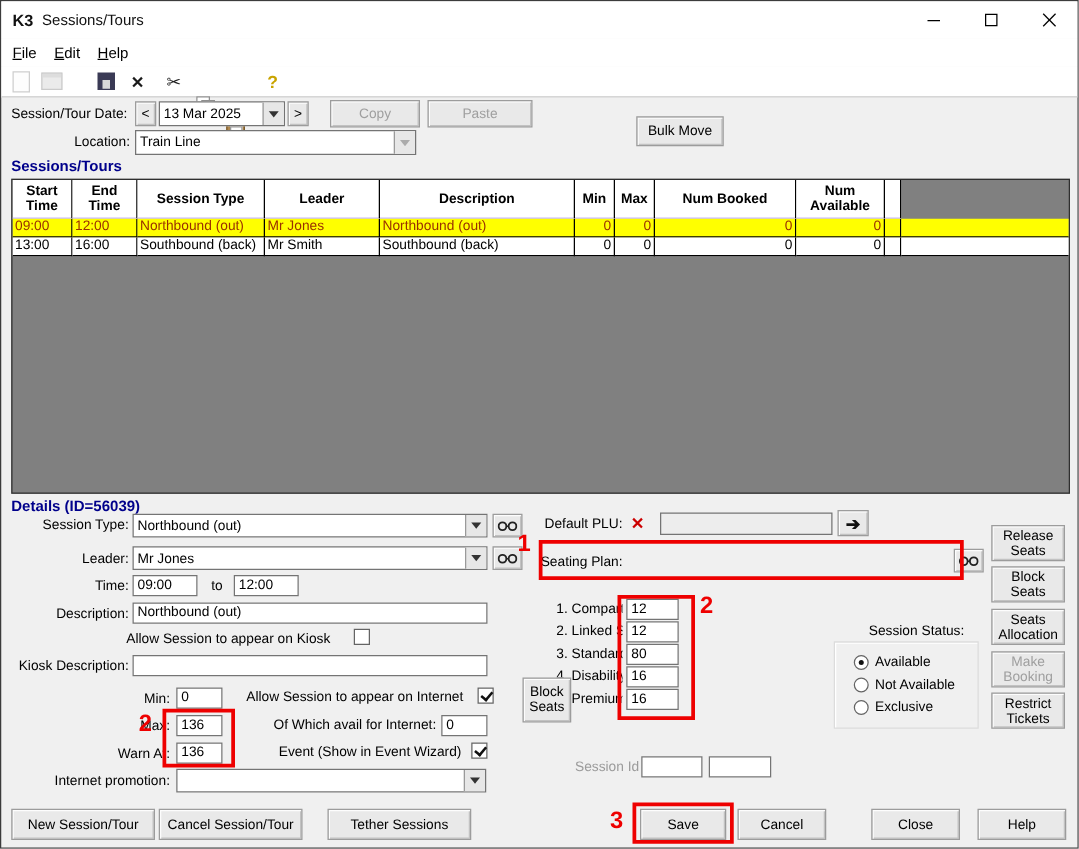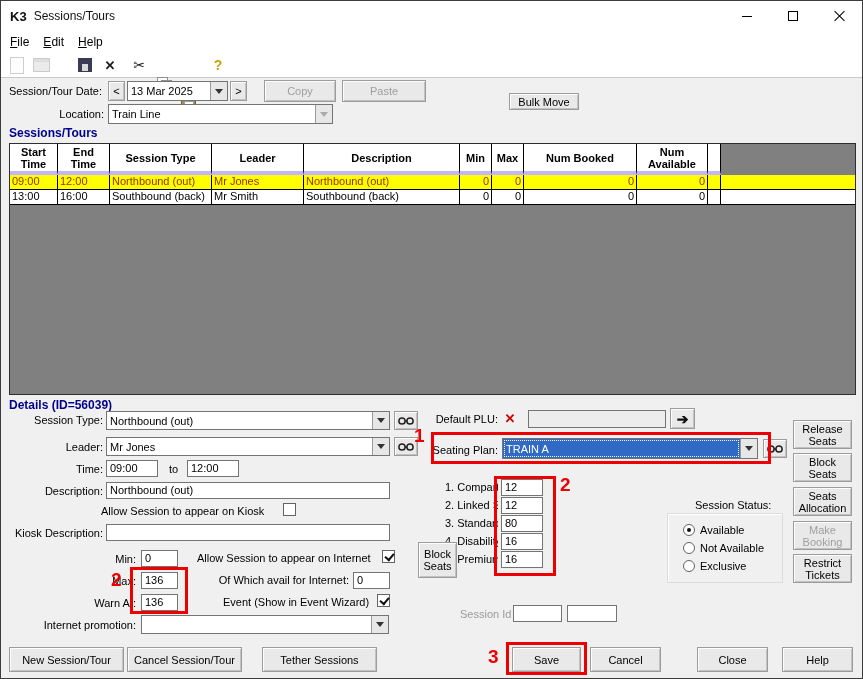--- a/index.html
+++ b/index.html
@@ -62,21 +62,21 @@
   .chk.on::after { content:""; position:absolute; left:2px; top:2px; width:7px; height:4px; border-left:2px solid #111; border-bottom:2px solid #111; transform:rotate(-50deg); }
   .radio { position:absolute; width:12px; height:12px; border:1px solid #646464; border-radius:50%; background:#fff; }
   .radio.on::after { content:""; position:absolute; left:3px; top:3px; width:4px; height:4px; border-radius:50%; background:#111; }
   .binoc { position:absolute; display:flex; align-items:center; justify-content:center; background:#e9e9e9; border:1px solid #9c9c9c; box-shadow:inset 1px 1px 0 #fdfdfd, inset -1px -1px 0 #c2c2c2; }
   .redx { position:absolute; color:#cc0000; font-weight:bold; font-size:13px; line-height:16px; text-align:center; }
   .goarrow { font-weight:bold; font-size:14px; color:#111; }
 
   
   .grid { position:absolute; left:8px; top:142px; width:847px; height:252px; background:#808080; border:1px solid #2f2f2f; overflow:hidden; }
   .trow { display:flex; width:845px; }
-  .hcell { background:#fff; border-right:1px solid #000; border-bottom:4px solid #c4b5fd; font-weight:bold; font-size:11px; line-height:12px; height:31px; display:flex; align-items:center; justify-content:center; text-align:center; padding:0 2px; }
+  .hcell { background:#fff; border-right:1px solid #000; border-bottom:1px solid #c4b5fd; font-weight:bold; font-size:11px; line-height:12px; height:31px; display:flex; align-items:center; justify-content:center; text-align:center; padding:0 2px; }
   .bcell { border-right:1px solid #000; border-bottom:1px solid #000; font-size:11px; line-height:13px; height:15px; padding:0 2px; white-space:nowrap; overflow:hidden; }
   .num { text-align:right; }
   .rowsel .bcell { background:#ffff00; color:#9a3000; }
   .rownorm .bcell { background:#ffffff; color:#000; }
   .fillh { flex:1; }
   .fillb { flex:1; border-bottom:1px solid #000; }
   .rowsel .fillb { background:#ffff00; }
   .rownorm .fillb { background:#ffffff; }
   .c0{width:48px}.c1{width:52px}.c2{width:102px}.c3{width:92px}.c4{width:156px}.c5{width:32px}.c6{width:32px}.c7{width:113px}.c8{width:71px}.c9{width:13px}
 
@@ -128,21 +128,21 @@
   <div class="sq" style="left:107px; top:80px; width:17px; height:20px;">&lt;</div>
   <div class="combo" style="left:126px; top:80px; width:101px; height:20px;">
     <span class="val">13 Mar 2025</span>
     <span class="drop">
         <span class="tri"></span>
       </span>
   </div>
   <div class="sq" style="left:229px; top:80px; width:17px; height:20px;">&gt;</div>
   <div class="btn off" style="left:263px; top:79px; width:72px; height:22px;">Copy</div>
   <div class="btn off" style="left:341px; top:79px; width:84px; height:22px;">Paste</div>
-  <div class="btn" style="left:508px; top:92px; width:70px; height:17px;">Bulk Move</div>
+  <div class="btn" style="left:508px; top:92px; width:70px; height:24px;">Bulk Move</div>
   <span class="lbl r" style="left:45px; top:107px; width:58px;">Location:</span>
   <div class="combo" style="left:107px; top:103px; width:225px; height:20px;">
     <span class="val">Train Line</span>
     <span class="drop">
         <span class="tri off"></span>
       </span>
   </div>
 
   <span class="navy" style="left:8px; top:125px;">Sessions/Tours</span>
   <div class="grid">
@@ -257,26 +257,20 @@
   </div>
 
   <span class="lbl r" style="left:420px; top:412px; width:77px;">Default PLU:</span>
   <span class="redx" style="left:501px; top:410px; width:16px;">✕</span>
   <div class="field dis" style="left:527px; top:409px; width:138px; height:18px;"></div>
   <div class="sq" style="left:669px; top:407px; width:25px; height:21px;">
       <span class="goarrow">➔</span>
     </div>
 
   <span class="lbl r" style="left:420px; top:443px; width:77px;">Seating Plan:</span>
-  <div class="combo" style="left:501px; top:437px; width:256px; height:21px;">
-    <span class="val sel">TRAIN A</span>
-    <span class="drop">
-        <span class="tri"></span>
-      </span>
-  </div>
   <div class="binoc" style="left:762px; top:438px; width:24px; height:19px;">
     <svg width="16" height="10" viewBox="0 0 16 10">
         <circle cx="4" cy="5" r="3.1" fill="none" stroke="#222" stroke-width="1.5"></circle>
         <circle cx="12" cy="5" r="3.1" fill="none" stroke="#222" stroke-width="1.5"></circle>
         <line x1="7" y1="5" x2="9" y2="5" stroke="#222" stroke-width="1.3"></line>
       </svg>
   </div>
 
   <span class="lbl clip" style="left:444px; top:480px; width:53px;">1. Compartment</span>
   <div class="field" style="left:500px; top:478px; width:42px; height:17px;">12</div>

